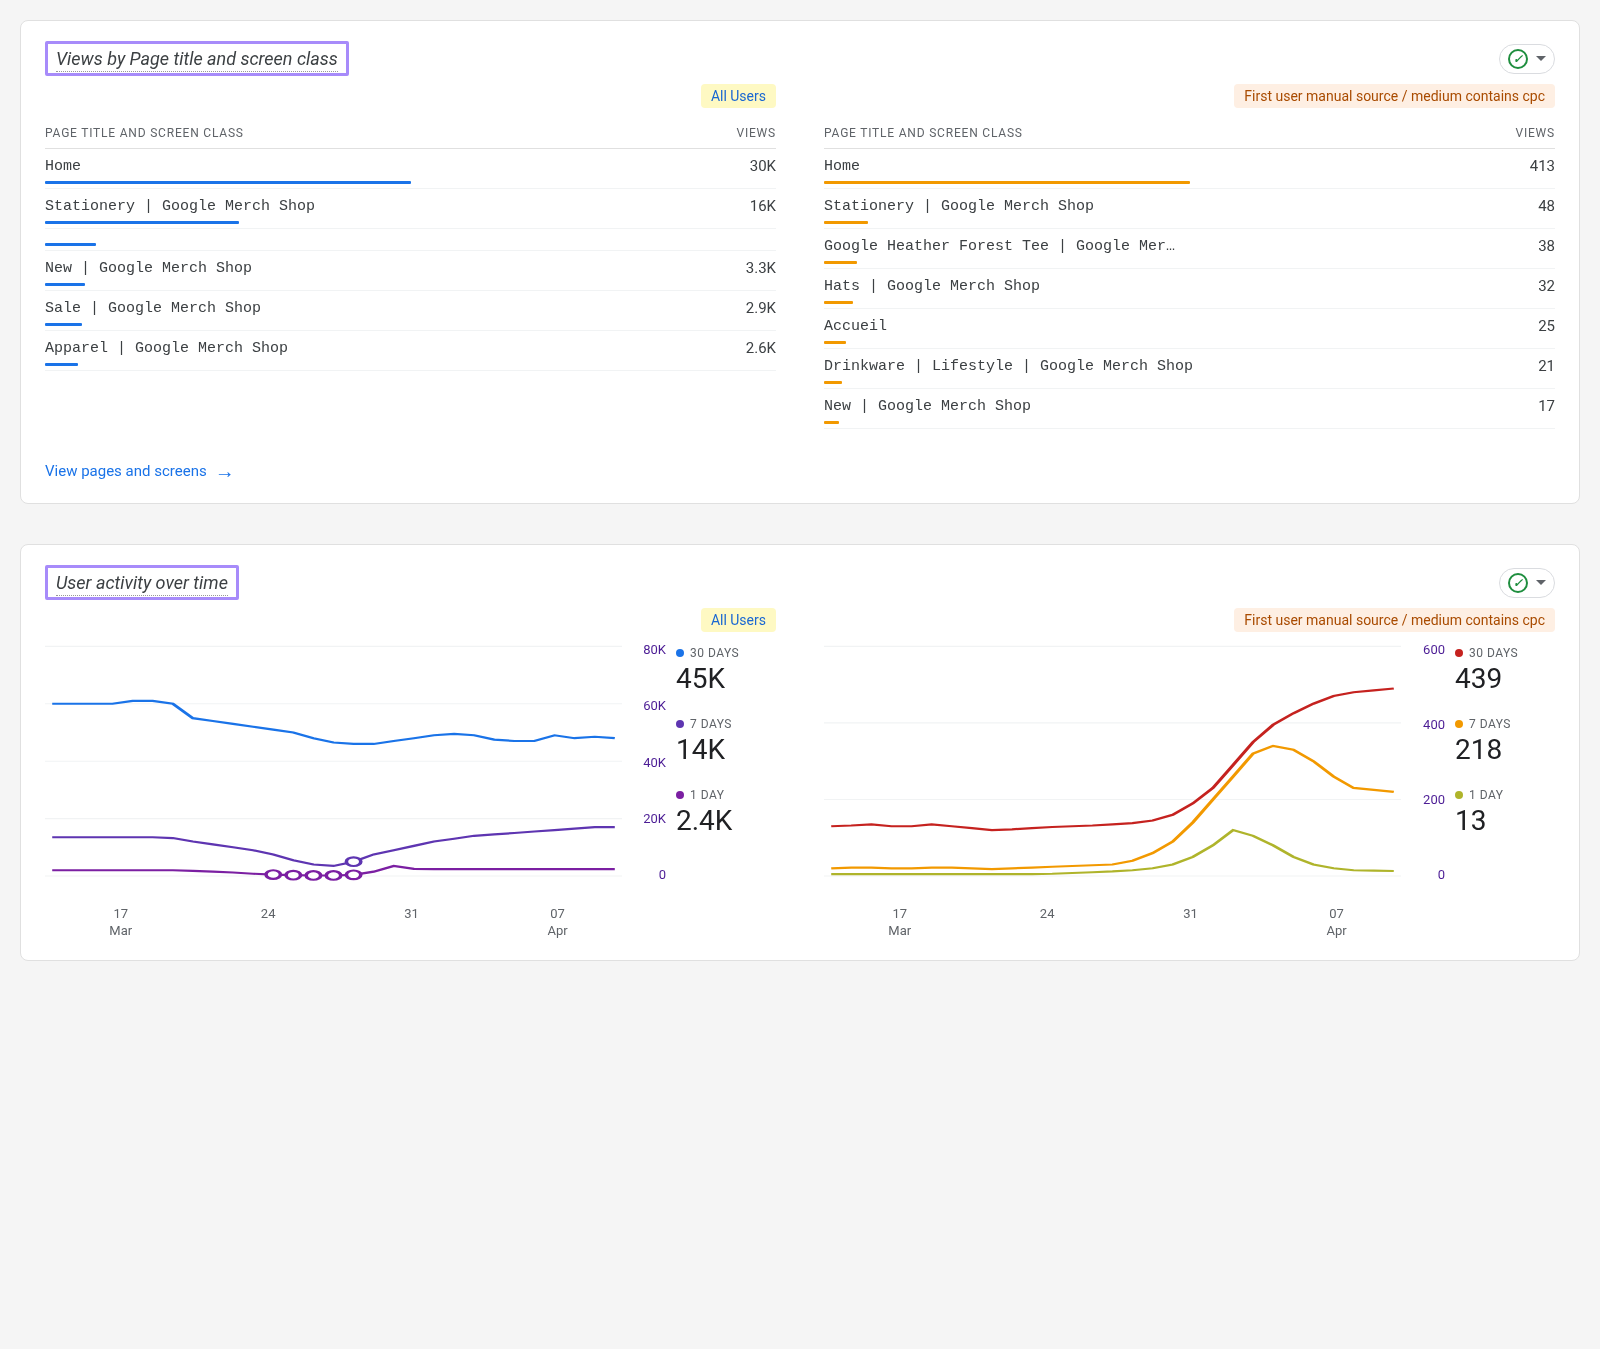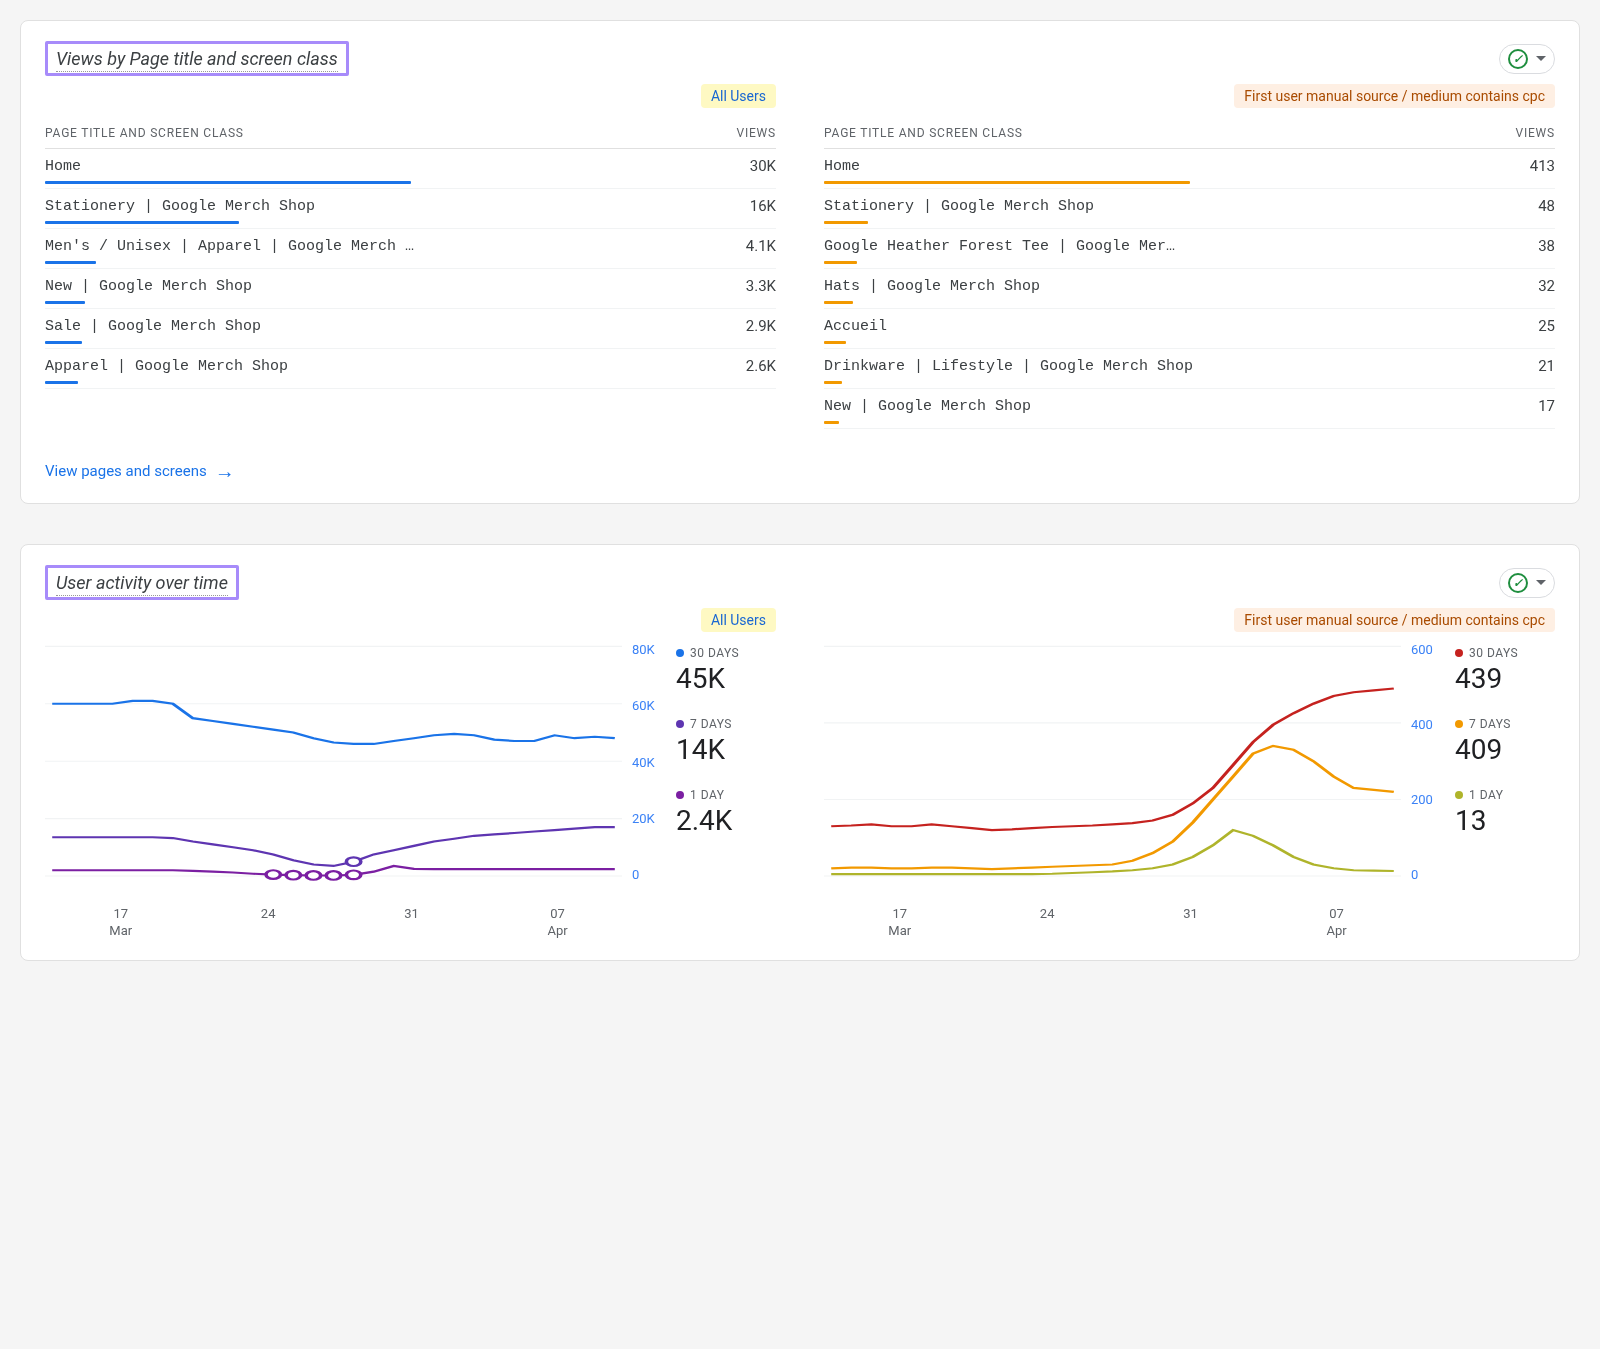--- a/index.html
+++ b/index.html
@@ -24,21 +24,21 @@
 .row-label { flex: 1; white-space: nowrap; overflow: hidden; text-overflow: ellipsis; padding-right: 10px; font-family: Liberation Mono, monospace; }
 .row-val { font-feature-settings: "tnum"; }
 .bar { height: 3px; margin-top: 6px; margin-bottom: 4px; border-radius: 1px; }
 .bar-blue { background: #1a73e8; }
 .bar-orange { background: #f29900; }
 .footer-link { display: flex; justify-content: flex-start; align-items: center; gap: 8px; color: #1a73e8; font-size: 15px; margin-top: 30px; cursor: pointer; }
 .arrow-right { font-size: 20px; }
 
 .chart-box { display: flex; gap: 10px; align-items: stretch; }
 .chart-svg { flex: 1; height: 260px; }
-.y-axis { width: 34px; display: flex; flex-direction: column; justify-content: space-between; font-size: 13px; color: #3b82f6; text-align: left; padding: 0 0 20px 0; }
+.y-axis { width: 34px; display: flex; flex-direction: column; justify-content: space-between; font-size: 13px; color: #4c1d95; text-align: right; padding: 0 0 20px 0; }
 .legend { width: 100px; display: flex; flex-direction: column; gap: 22px; padding-top: 4px; }
 .legend-item .lbl { font-size: 12px; color: #5f6368; display: flex; align-items: center; gap: 6px; letter-spacing: 0.5px; }
 .legend-item .val { font-size: 28px; color: #202124; margin-top: 2px; font-weight: 400; }
 .dot { width: 8px; height: 8px; border-radius: 50%; display: inline-block; }
 .x-labels { display: flex; justify-content: space-around; font-size: 13px; color: #5f6368; margin-top: 4px; }
 .x-labels div { text-align: center; line-height: 1.3; }
 svg path { fill: none; stroke-width: 2; }
 svg line.grid { stroke: #f1f3f4; stroke-width: 1; }
 </style>
 </head>
@@ -72,24 +72,20 @@
             <div class="bar bar-blue" style="width:50%"></div>
           </div>
           <div class="row">
             <div class="row-top">
               <span class="row-label">Stationery | Google Merch Shop</span>
               <span class="row-val">16K</span>
             </div>
             <div class="bar bar-blue" style="width:26.5%"></div>
           </div>
           <div class="row">
-            <div class="row-top">
-              <span class="row-label">Men's / Unisex | Apparel | Google Merch …</span>
-              <span class="row-val">4.1K</span>
-            </div>
             <div class="bar bar-blue" style="width:7%"></div>
           </div>
           <div class="row">
             <div class="row-top">
               <span class="row-label">New | Google Merch Shop</span>
               <span class="row-val">3.3K</span>
             </div>
             <div class="bar bar-blue" style="width:5.5%"></div>
           </div>
           <div class="row">
@@ -271,21 +267,21 @@
                 <span class="dot" style="background:#c5221f"></span>
                 <span>30 DAYS</span>
               </div>
               <div class="val">439</div>
             </div>
             <div class="legend-item">
               <div class="lbl">
                 <span class="dot" style="background:#f29900"></span>
                 <span>7 DAYS</span>
               </div>
-              <div class="val">409</div>
+              <div class="val">218</div>
             </div>
             <div class="legend-item">
               <div class="lbl">
                 <span class="dot" style="background:#afb42b"></span>
                 <span>1 DAY</span>
               </div>
               <div class="val">13</div>
             </div>
           </div>
       </div>

